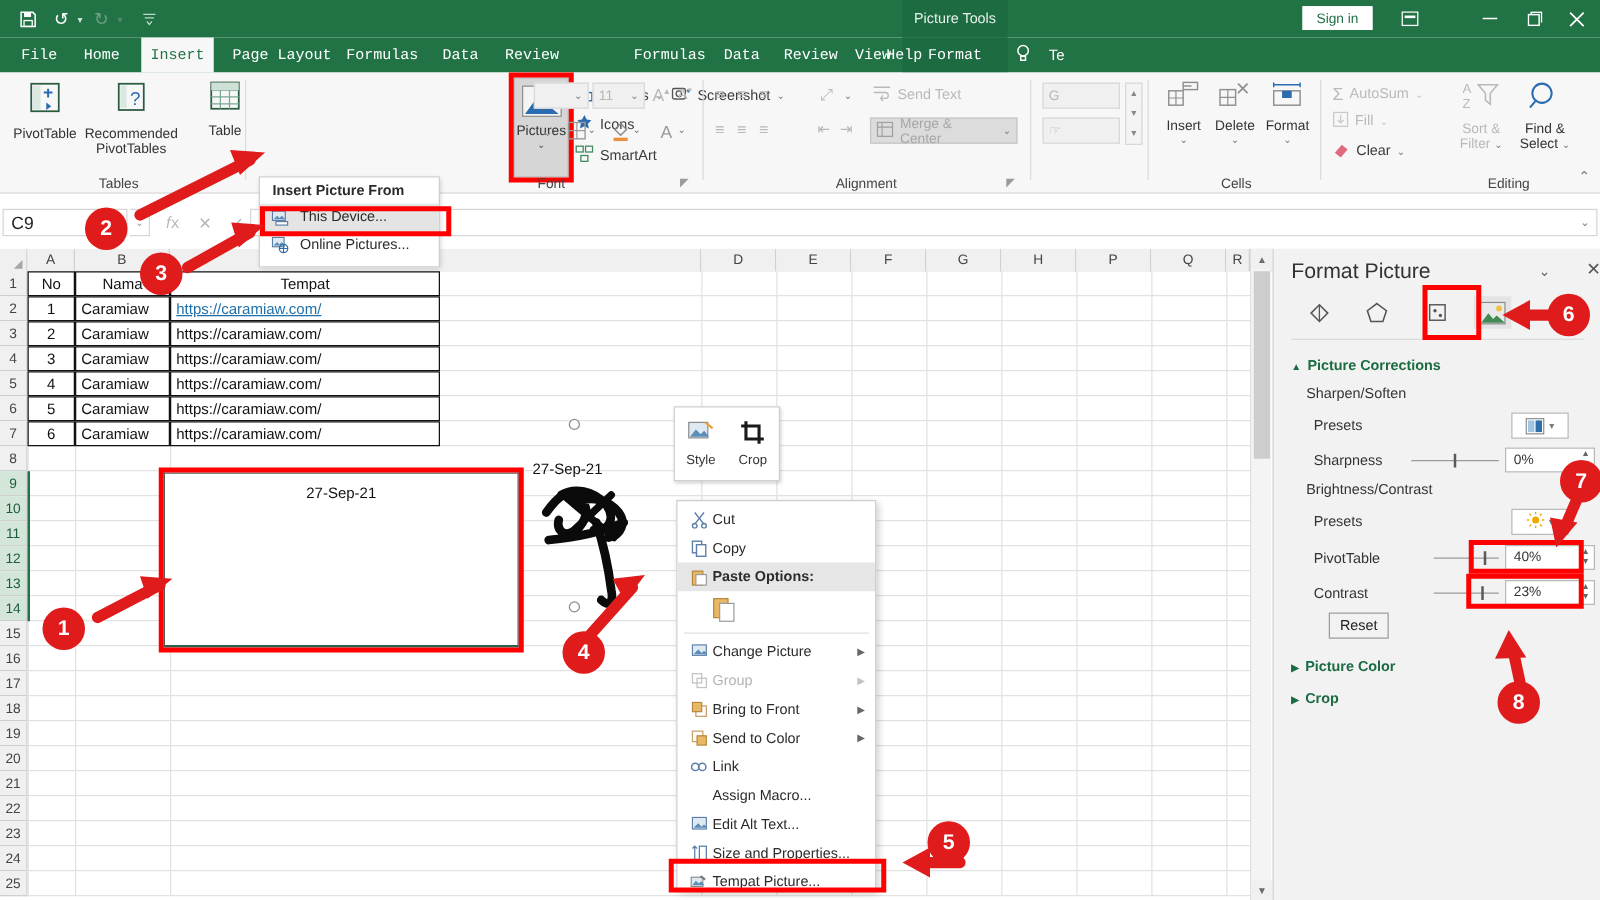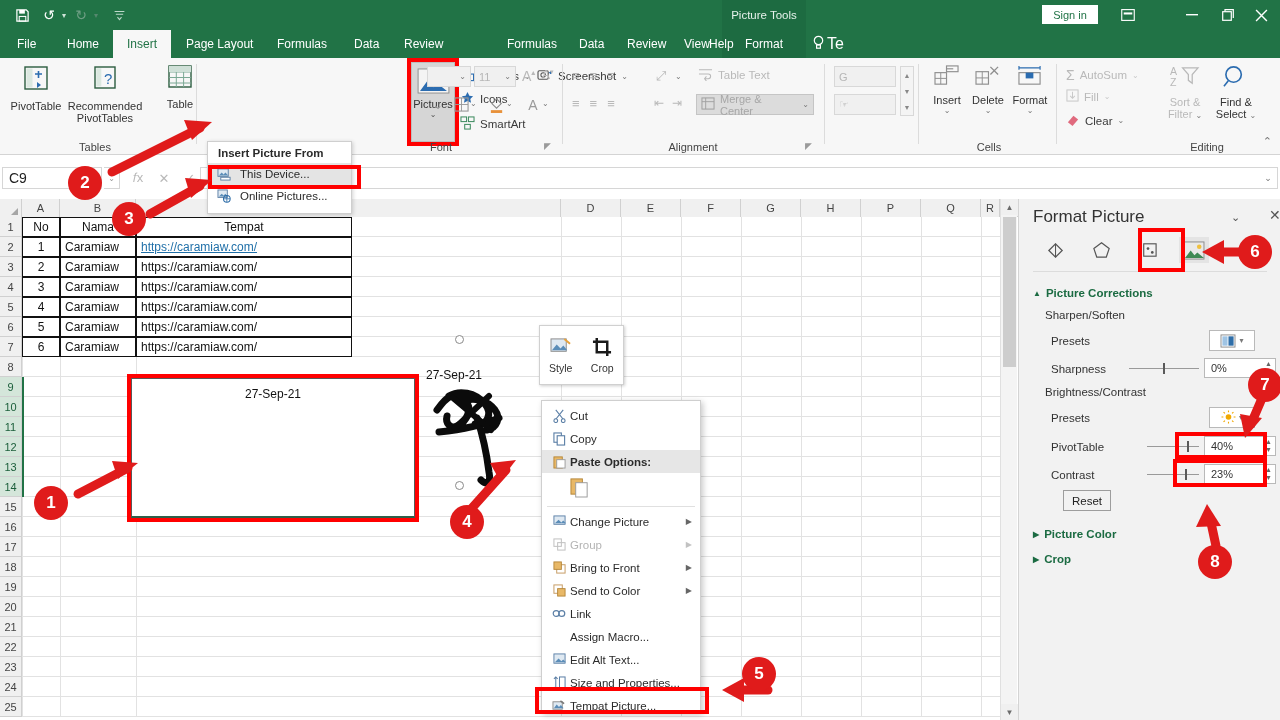--- a/index.html
+++ b/index.html
@@ -47,24 +47,25 @@
   #w-min { left:1176px; }
   #w-max { left:1212px; }
   #w-close { left:1246px; width:30px; }
 
   
   .tabsrow { position:absolute; left:0; top:30px; width:1280px; height:28px; background:#217346; }
   .tab {
     position:absolute; top:0; height:28px; color:#ffffff; font-size:12px;
     display:flex; align-items:center; justify-content:center; padding:0 9px;
     white-space:nowrap;
+    font-family:Liberation Mono, monospace;
   }
   .tab.active { background:#f7f7f7; color:#217346; }
   .tab.pt { background:#1d6b41; }
-  .tellme { position:absolute; top:0; height:28px; display:flex; align-items:center; gap:2px; color:#fff; font-size:16px; }
+  .tellme { position:absolute; top:0; height:28px; display:flex; align-items:center; gap:14px; color:#fff; font-size:12px; }
   .bulb { font-size:13px; }
   .share {
     position:absolute; right:10px; top:30px; height:28px; display:flex; align-items:center; gap:4px;
     color:#ffffff; font-size:12px;
   }
 
   
   .ribbon {
     position:absolute; left:0; top:58px; width:1280px; height:97px;
     background:#f7f7f7; border-bottom:1px solid #d4d4d4;
@@ -464,21 +465,21 @@
         <span>≡</span>
       </div>
       <div style="position:absolute;left:88px;top:10px;color:#b9b9b9;font-size:13px">⤢</div>
       <span class="caret" style="position:absolute;left:107px;top:14px">⌄</span>
       <div style="position:absolute;left:130px;top:9px;display:flex;gap:5px;align-items:center;color:#b9b9b9;font-size:11.5px">
         <span>
           <svg width="15" height="14" viewBox="0 0 16 15">
               <path d="M1 3h14M1 7.5h10a2.5 2.5 0 010 5H7M9 10l-2 2.5 2 2.5" fill="none" stroke="#b9b9b9" stroke-width="1.1"></path>
             </svg>
         </span>
-        <span>Table Text</span>
+        <span>Send Text</span>
       </div>
       <div style="position:absolute;left:4px;top:38px;display:flex;gap:10px;color:#b9b9b9;font-size:13px">
         <span>≡</span>
         <span>≡</span>
         <span>≡</span>
       </div>
       <div style="position:absolute;left:86px;top:38px;display:flex;gap:8px;color:#b9b9b9;font-size:12px">
         <span>⇤</span>
         <span>⇥</span>
       </div>

